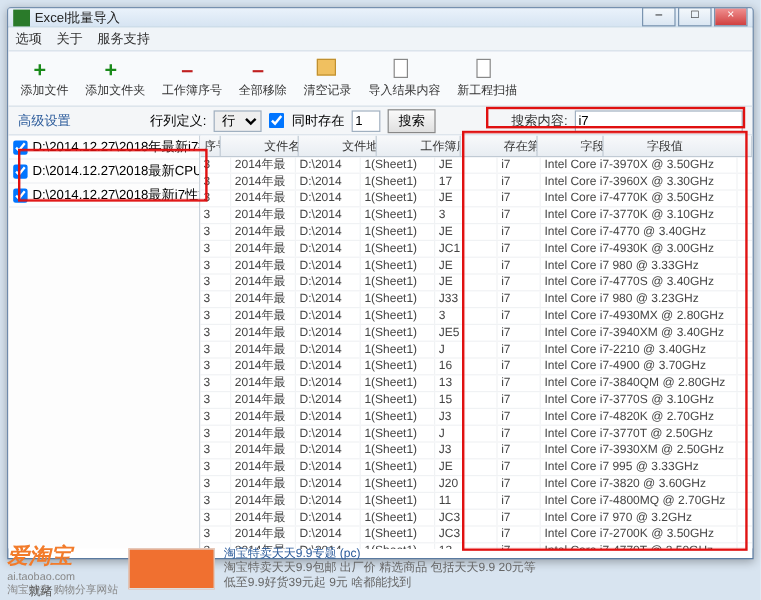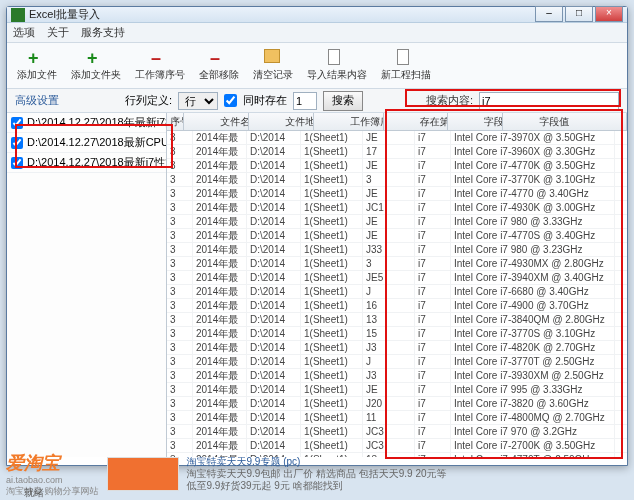--- a/index.html
+++ b/index.html
@@ -238,21 +238,21 @@
             <div class="cell c5">i7</div>
             <div class="cell c6">Intel Core i7-3940XM @ 3.40GHz</div>
           </div>
           <div class="grid-row">
             <div class="cell c0">3</div>
             <div class="cell c1">2014年最</div>
             <div class="cell c2">D:\2014</div>
             <div class="cell c3">1(Sheet1)</div>
             <div class="cell c4">J</div>
             <div class="cell c5">i7</div>
-            <div class="cell c6">Intel Core i7-6680 @ 3.40GHz</div>
+            <div class="cell c6">Intel Core i7-2210 @ 3.40GHz</div>
           </div>
           <div class="grid-row">
             <div class="cell c0">3</div>
             <div class="cell c1">2014年最</div>
             <div class="cell c2">D:\2014</div>
             <div class="cell c3">1(Sheet1)</div>
             <div class="cell c4">16</div>
             <div class="cell c5">i7</div>
             <div class="cell c6">Intel Core i7-4900 @ 3.70GHz</div>
           </div>

